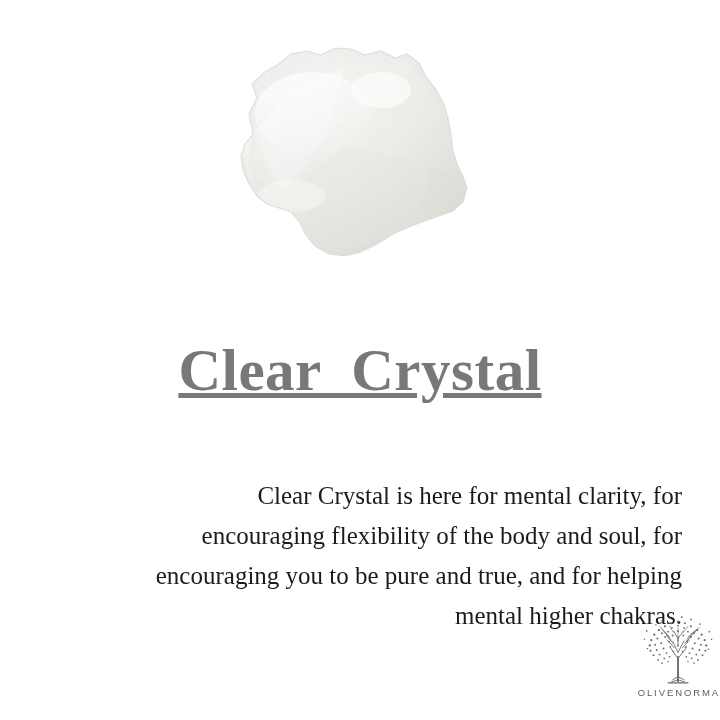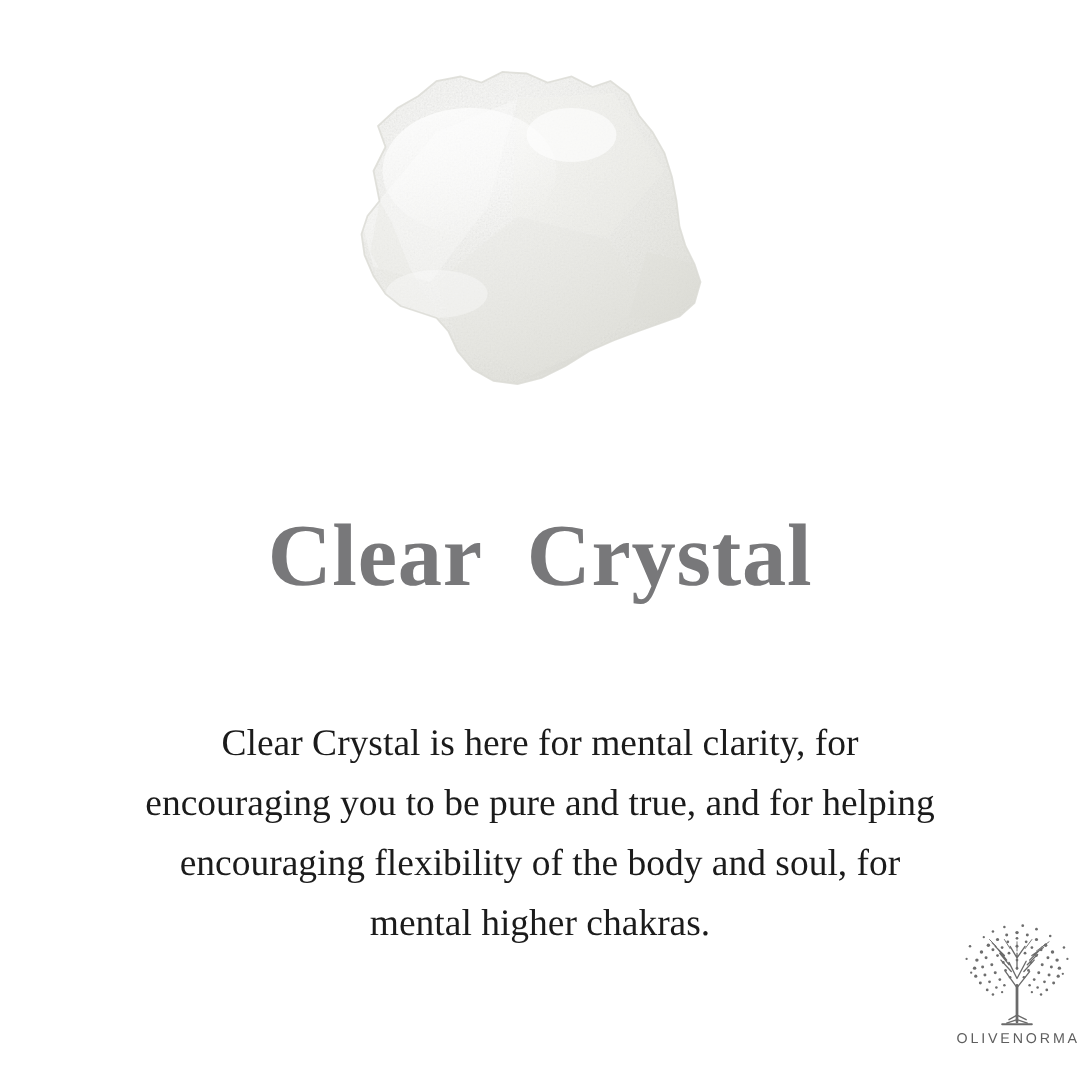--- a/index.html
+++ b/index.html
@@ -45,20 +45,21 @@
     top: 297px;
     width: 720px;
     text-align: center;
     font-family: "Liberation Serif", serif;
     font-size: 59px;
     line-height: 66px;
     font-weight: 700;
     letter-spacing: 0.5px;
     color: #78787a;
     white-space: pre;
+    text-decoration: underline;
   }
 
   
   #keywords {
     position: absolute;
     left: 0;
     top: 393px;
     width: 720px;
     text-align: center;
     font-family: "Liberation Sans", sans-serif;
@@ -82,20 +83,21 @@
     width: 644px;
     text-align: center;
     font-family: "Liberation Serif", serif;
     font-size: 25px;
     line-height: 40px;
     color: #1b1b1b;
   }
   #description .desc-line {
     display: block;
     white-space: nowrap;
+    text-align: right;
   }
 
   
   #brand {
     position: absolute;
     left: 0;
     top: 614px;
     width: 720px;
     display: flex;
     flex-direction: column;
@@ -195,22 +197,22 @@
                L134,236 L120,228 L110,216 L104,203 L96,194 L84,190
                L72,186 L62,178 L54,166 L48,152 L46,138 L50,126 Z" fill="none" stroke="#dcdcd6" stroke-width="1.2" opacity="0.85"></path>
     </svg>
   </div>
 
   <h1 id="title">Clear  Crystal</h1>
 
 
   <p id="description">
     <span class="desc-line">Clear Crystal is here for mental clarity, for</span>
+    <span class="desc-line">encouraging flexibility of the body and soul, for</span>
     <span class="desc-line">encouraging you to be pure and true, and for helping</span>
-    <span class="desc-line">encouraging flexibility of the body and soul, for</span>
     <span class="desc-line">mental higher chakras.</span>
   </p>
 
   <div id="brand">
     <svg id="tree-logo-icon" viewBox="0 0 110 94" aria-hidden="true">
       <g stroke="#6a6a6a" fill="none" stroke-linecap="round">
 
         <path d="M55,88 L55,56" stroke-width="2.4"></path>
         <path d="M55,58 L45,44 M55,58 L66,44 M55,50 L48,36 M55,50 L63,35
                  M50,44 L41,34 M61,44 L70,34 M48,38 L40,28 M64,38 L73,29

